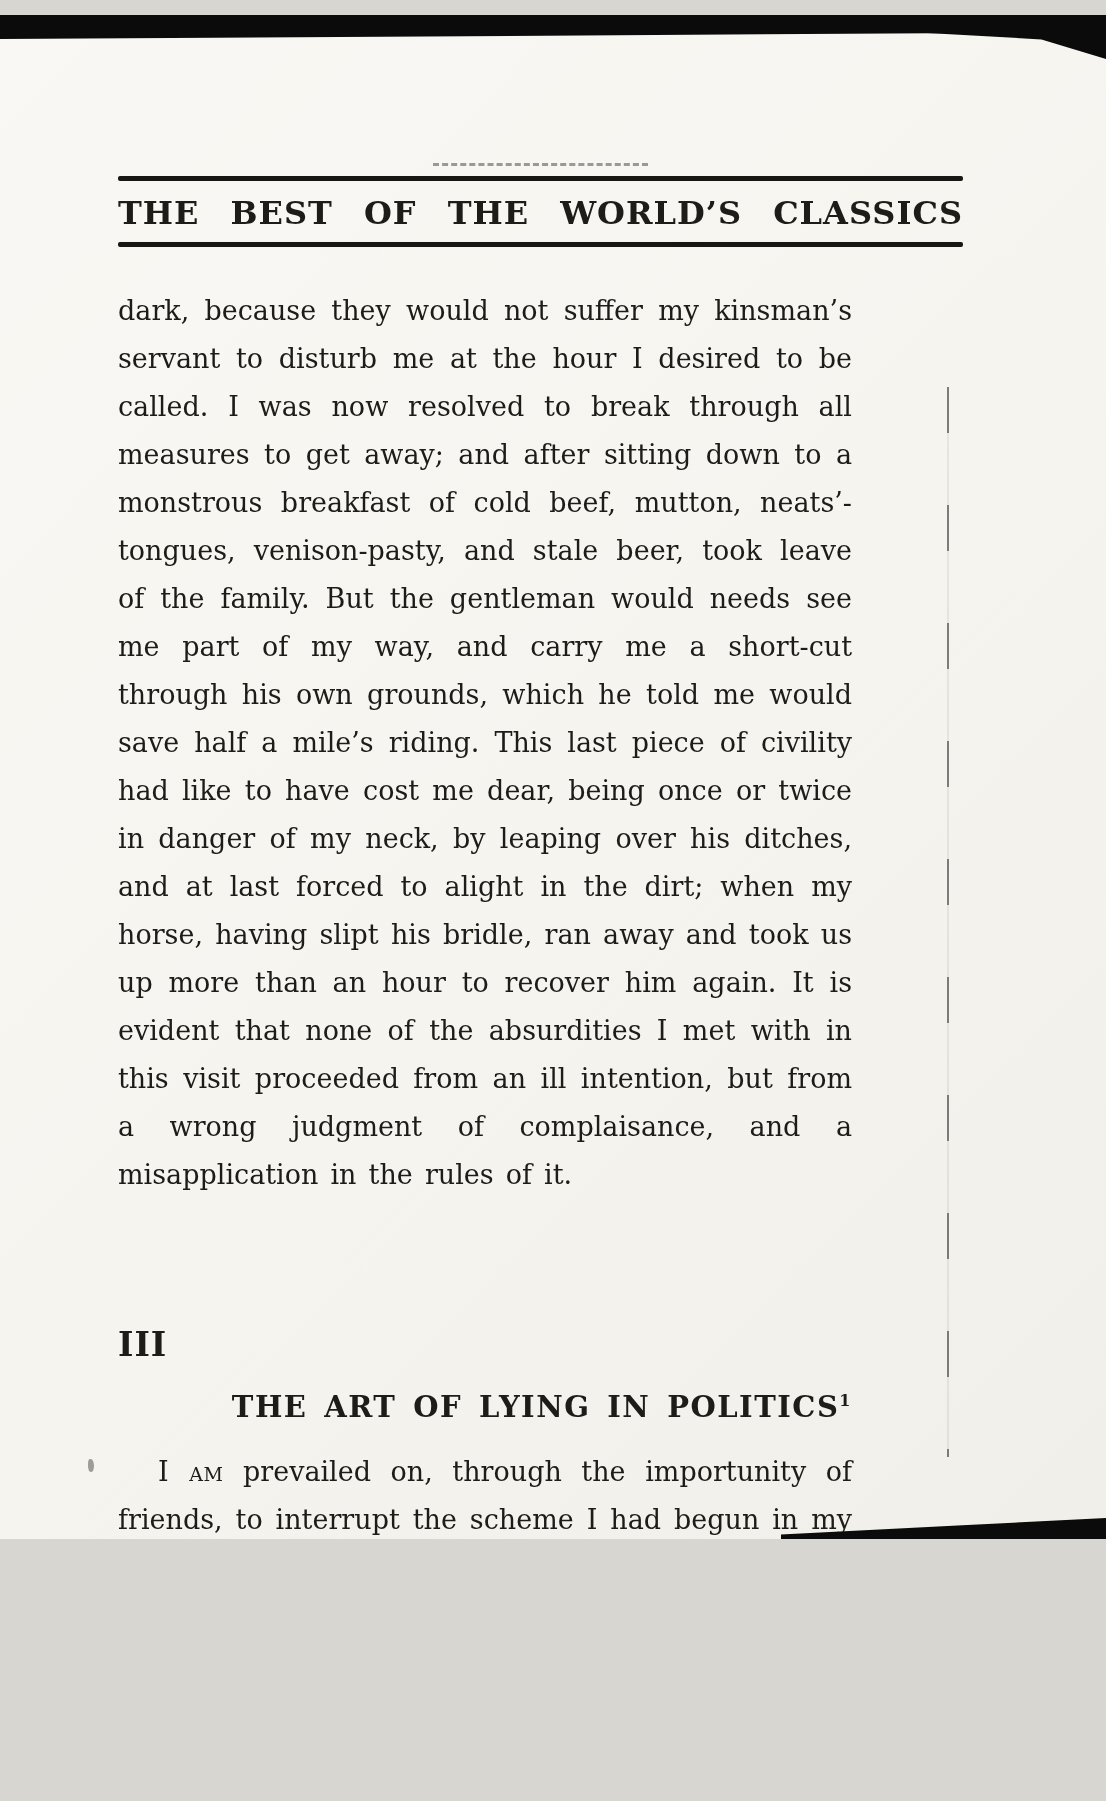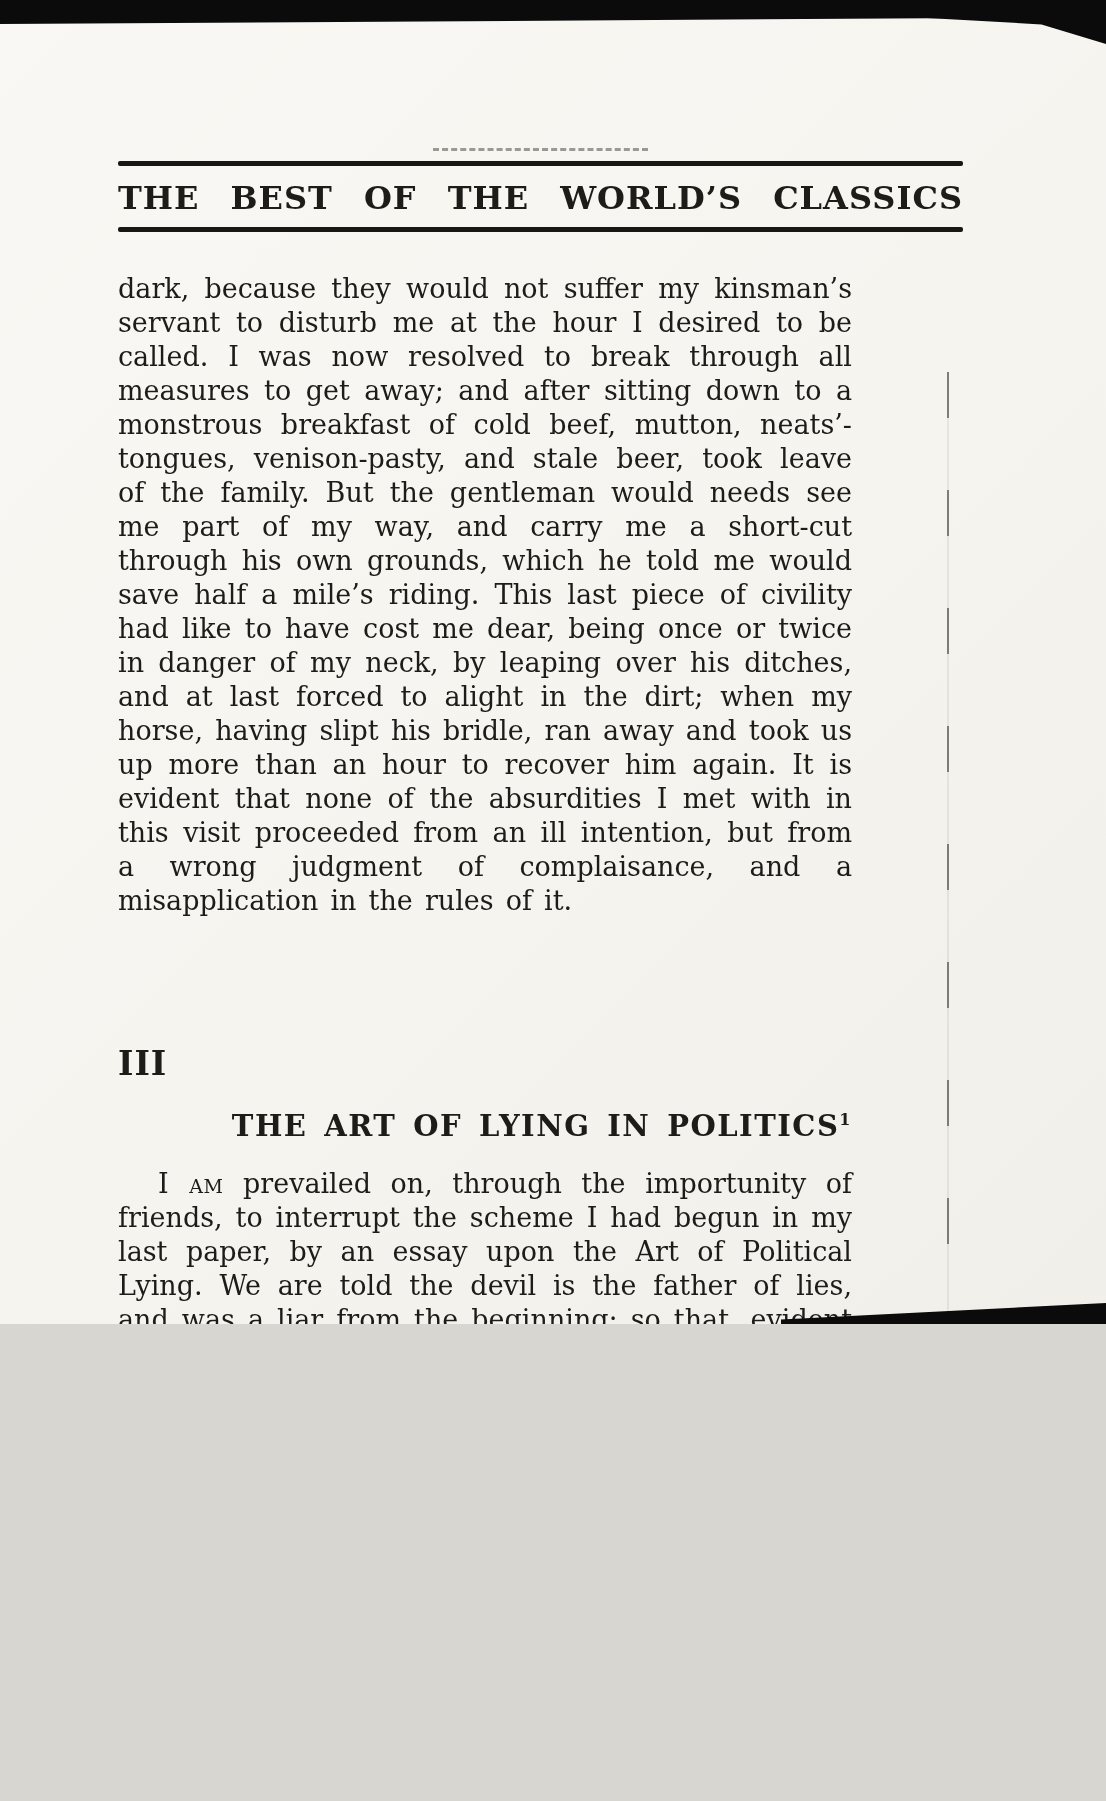--- a/index.html
+++ b/index.html
@@ -1,17 +1,17 @@
 <!DOCTYPE html>
 <html><head>
 <meta charset="utf-8">
 <style>
   html,body{margin:0;padding:0;}
   body{background:#d8d6d0;font-family:"DejaVu Serif","Liberation Serif",serif;}
-  .scan{position:relative;width:1106px;height:1324px;margin:0 auto;
+  .scan{position:relative;width:1106px;height:1524px;margin:15px auto;
     background:linear-gradient(135deg,#f9f8f4 0%,#f5f4ef 55%,#f0efe9 100%);
     color:#1d1c19;overflow:hidden;}
 
   
   .edge-top{position:absolute;top:0;left:0;width:1106px;height:24px;background:#0b0b0b;
     transform-origin:left top;transform:skewY(-0.35deg);}
   .edge-top-right{position:absolute;top:16px;right:0;width:215px;height:28px;background:#0b0b0b;
     clip-path:polygon(0 0,100% 0,100% 100%,70% 30%);}
   .edge-right{position:absolute;left:947px;top:372px;width:2px;height:1070px;
     background:repeating-linear-gradient(to bottom,rgba(45,45,42,.6) 0 46px,rgba(45,45,42,.08) 46px 118px);}
@@ -24,21 +24,21 @@
   .page-header{position:absolute;top:148px;left:118px;width:845px;}
   .pre-rule-dashes{width:215px;margin:0 auto 10px;border-top:3px dashed rgba(62,60,54,.5);}
   .rule{background:#181713;}
   .rule-above{height:5px;border-radius:2px;}
   .running-head{margin:13px 0 10px;font-size:32px;font-weight:700;letter-spacing:1px;
     text-align:justify;text-align-last:justify;}
   .rule-below{height:5px;border-radius:2px;}
 
   
   main{position:absolute;top:272px;left:118px;width:734px;}
-  .body-text{margin:0;font-size:27px;line-height:34px;text-align:justify;word-spacing:.13em;}
+  .body-text{margin:0;font-size:27px;line-height:48px;text-align:justify;word-spacing:.13em;}
   .section-number{margin-top:126px;font-size:33px;font-weight:700;letter-spacing:1px;}
   .chapter-title{margin-top:26px;text-align:right;font-size:29px;font-weight:700;
     letter-spacing:1.5px;word-spacing:.18em;}
   .chapter-title sup{font-size:16px;font-weight:700;}
   .opening{margin-top:24px;text-indent:40px;}
   .lead{font-variant:small-caps;letter-spacing:.5px;}
   .footnote{margin:24px 0 0 28px;font-size:22px;font-weight:700;word-spacing:.08em;}
   .footnote sup{font-size:14px;margin-right:2px;}
   .page-number{margin-top:16px;text-align:center;font-size:27px;font-weight:700;letter-spacing:1px;}
 </style>

